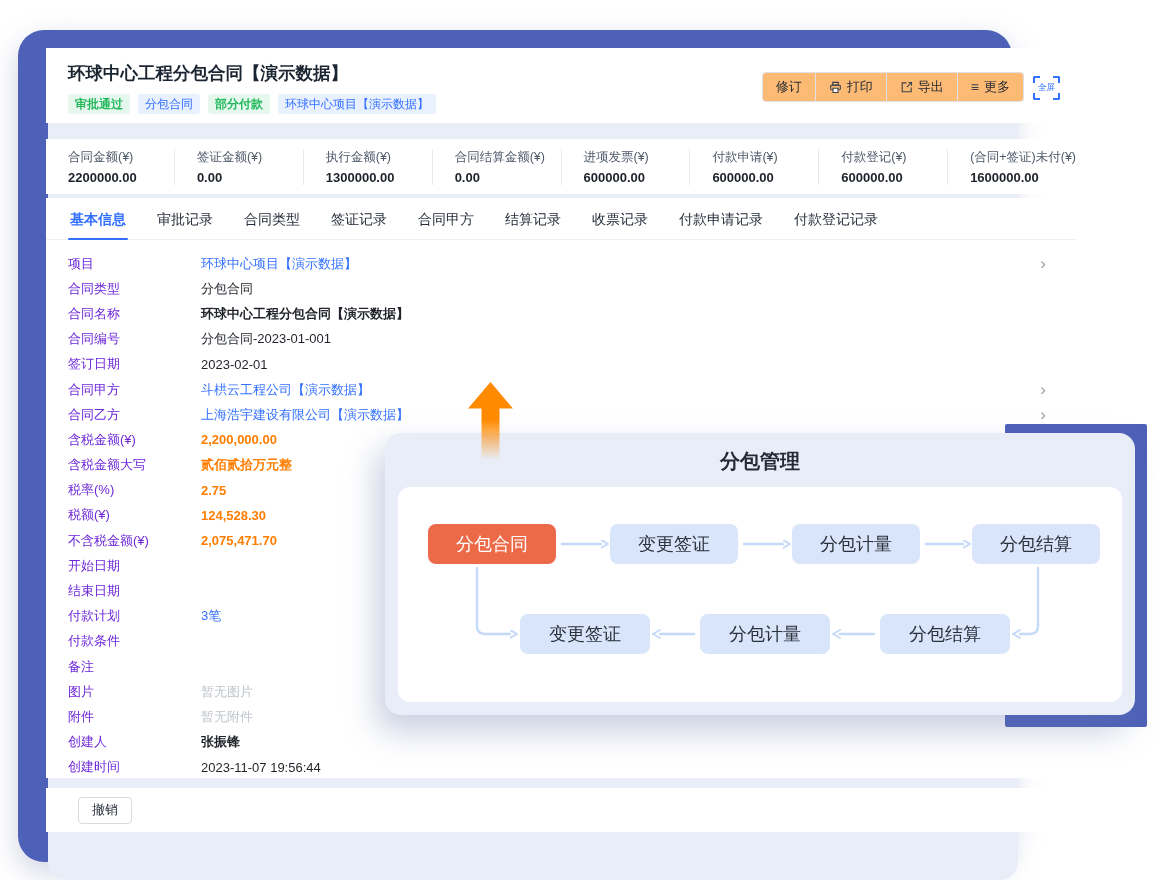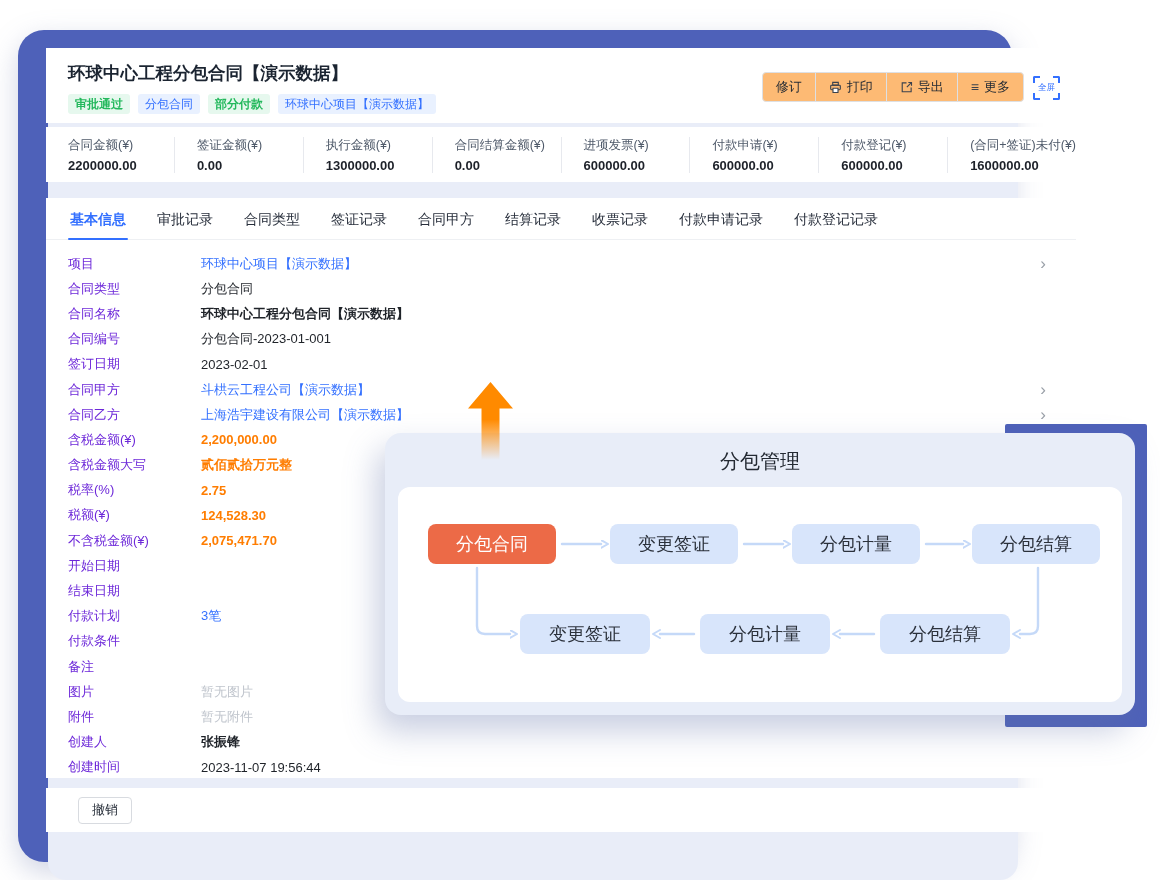--- a/index.html
+++ b/index.html
@@ -41,21 +41,21 @@
     position:absolute; right:16px; top:28px; width:27px; height:24px; cursor:pointer;
     color:#3370ff; font-size:8.5px; display:flex; align-items:center; justify-content:center;
   }
   .fullscreen i { position:absolute; width:7px; height:7px; border:2px solid #3370ff; }
   .fullscreen i.tl { left:0; top:0; border-right:none; border-bottom:none; border-radius:2px 0 0 0; }
   .fullscreen i.tr { right:0; top:0; border-left:none; border-bottom:none; border-radius:0 2px 0 0; }
   .fullscreen i.bl { left:0; bottom:0; border-right:none; border-top:none; border-radius:0 0 0 2px; }
   .fullscreen i.br { right:0; bottom:0; border-left:none; border-top:none; border-radius:0 0 2px 0; }
 
   
-  .summary-card { top:127px; height:55px; display:flex; align-items:center; }
+  .summary-card { top:139px; height:55px; display:flex; align-items:center; }
   .sum-item { flex:1 1 0; padding-left:22px; border-left:1px solid #e7e9ee; min-width:0; }
   .sum-item:first-child { border-left:none; }
   .sum-label { font-size:12.5px; color:#4e5969; white-space:nowrap; }
   .sum-value { font-size:13px; font-weight:700; color:#1d2129; margin-top:4px; white-space:nowrap; }
 
   
   .content-card { top:198px; height:580px; }
   .tabbar { display:flex; gap:27px; padding:0 22px; height:42px; align-items:center;
             border-bottom:1px solid #eef0f3; font-size:14px; color:#272e3b; }
   .tab { position:relative; height:42px; line-height:42px; padding:0 2px; cursor:pointer; white-space:nowrap; }
@@ -76,21 +76,21 @@
   .footer-card { top:788px; height:44px; display:flex; align-items:center; padding-left:32px; }
   .undo-btn { height:27px; padding:0 13px; border:1px solid #d8dbe0; border-radius:4px;
               background:#fff; font-size:13px; color:#2a313c; cursor:pointer; font-family:inherit; }
 
   
   .backdrop { position:absolute; left:1005px; top:424px; width:142px; height:303px;
               background:#4e61b9; border-radius:2px; z-index:8; }
   .overlay { position:absolute; left:385px; top:433px; width:750px; height:282px;
              background:#e8edf8; border-radius:16px; z-index:10;
              box-shadow:-8px 16px 32px rgba(96,114,170,.35); }
-  .ov-title { text-align:center; margin-top:15px; font-size:20px; font-weight:400; color:#242a33; }
+  .ov-title { text-align:center; margin-top:15px; font-size:20px; font-weight:700; color:#242a33; }
   .flow-panel { position:absolute; left:13px; top:54px; width:724px; height:215px;
                 background:#fff; border-radius:12px; }
   .flow-arrows { position:absolute; left:0; top:0; width:724px; height:215px; }
   .fbox { position:absolute; height:40px; border-radius:8px; background:#d8e5fb; color:#2b313b;
           font-size:18px; font-weight:500; display:flex; align-items:center; justify-content:center;
           white-space:nowrap; }
   .fbox.hot { background:#ec6a47; color:#fff; }
   .r1 { top:37px; } .r2 { top:127px; }
   .b1 { left:30px;  width:128px; }
   .b2 { left:212px; width:128px; }

